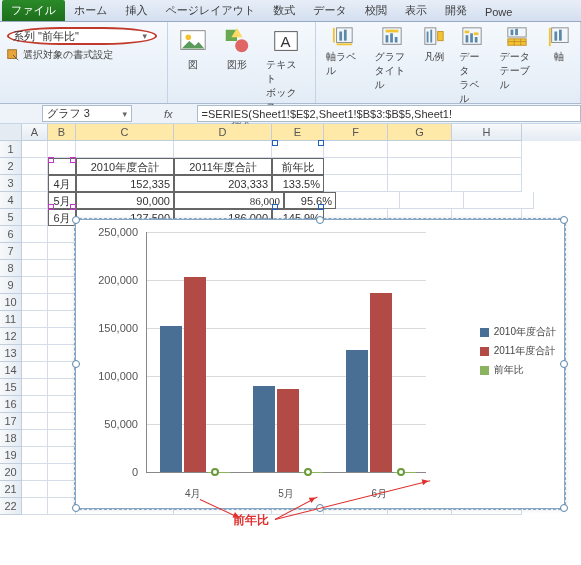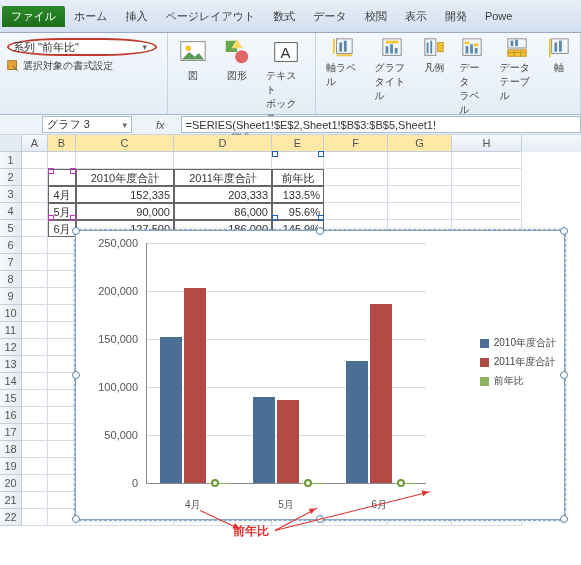--- a/index.html
+++ b/index.html
@@ -1,34 +1,34 @@
 <!DOCTYPE html>
 <html><head>
 <meta charset="utf-8">
 <style>
 *{box-sizing:border-box;margin:0;padding:0;font-family:"Meiryo UI","MS PGothic",sans-serif}
 body{width:581px;height:565px;background:#fff;overflow:hidden;font-size:11px;color:#333}
-.tabrow{height:33px;background:linear-gradient(#e8eef7,#d3dff0);display:flex;align-items:center;border-bottom:1px solid #97aabf}
+.tabrow{height:22px;background:linear-gradient(#e8eef7,#d3dff0);display:flex;align-items:flex-end;border-bottom:1px solid #97aabf}
 .tab{padding:3px 9px 3px;font-size:11px;color:#3b3b3b;cursor:pointer}
 .tab.file{background:linear-gradient(#2a8a28,#1e6e1c);color:#fff;border-radius:2px 2px 0 0;margin-left:2px}
 .ribbon{height:82px;background:linear-gradient(#f5f9fd,#e3ecf6);border-bottom:1px solid #a9bccf;display:flex}
 .grp{border-right:1px solid #c5d4e4;padding:2px 4px;display:flex;flex-direction:column;justify-content:space-between}
 .glabel{font-size:10px;color:#5a6a7a;text-align:center;padding-bottom:1px}
 .selbox{width:150px;height:18px;border:2px solid #c0392b;border-radius:50%/70%;margin:3px 3px 2px;display:flex;align-items:center;padding:0 4px;font-size:11px;background:#fff;position:relative}
 .selbox:after{content:"▾";position:absolute;right:8px;color:#666;font-size:9px}
 .opt{font-size:10px;color:#444;display:flex;align-items:center;gap:3px;padding:1px 2px}
 .icn{width:14px;height:14px;display:inline-block}
 .bicon{display:flex;flex-direction:column;align-items:center;gap:2px;padding:2px 6px;font-size:10px;color:#444}
 .bicon svg{width:30px;height:30px}
 .mini svg{width:22px;height:22px}
 .bir{display:flex;gap:2px}
 .namebar{height:20px;display:flex;align-items:center;border-bottom:1px solid #c9d6e4;background:#eef3f9}
 .namebox{width:90px;height:17px;border:1px solid #a9bccf;background:#fff;margin:0 8px 0 42px;padding:0 4px;display:flex;align-items:center;font-size:11px}
 .namebox:after{content:"▾";margin-left:auto;color:#666;font-size:9px}
-.fx{font-style:italic;font-size:11px;color:#555;margin:0 16px}
+.fx{font-style:italic;font-size:11px;color:#555;margin:0 24px}
 .formula{flex:1;height:17px;border:1px solid #a9bccf;background:#fff;padding:0 4px;display:flex;align-items:center;font-size:11px;overflow:hidden;white-space:nowrap}
 .sheet{position:relative;height:440px;overflow:hidden}
 .colhdr{display:flex;height:17px;background:linear-gradient(#f7f9fb,#e4ebf3)}
 .ch{border-right:1px solid #c2cedb;border-bottom:1px solid #c2cedb;text-align:center;font-size:11px;color:#555;line-height:17px}
 .ch.sel{background:#ffe9a8}
 .rh{width:22px;border-right:1px solid #c2cedb;border-bottom:1px solid #c2cedb;background:linear-gradient(90deg,#f7f9fb,#e4ebf3);text-align:center;font-size:11px;color:#555;line-height:17px}
 .row{display:flex;height:17px}
 .cell{border-right:1px solid #d4dde7;border-bottom:1px solid #d4dde7;padding:0 3px;font-size:11px;line-height:16px;overflow:hidden}
 .cellnum{text-align:right}
 .bd{border:1px solid #666!important}
@@ -231,21 +231,21 @@
         <div class="cell bd cellnum" style="width: 52px;">133.5%</div>
         <div class="cell" style="width: 64px;"></div>
         <div class="cell" style="width: 64px;"></div>
         <div class="cell" style="width: 70px;"></div>
       </div>
       <div class="row">
         <div class="rh">4</div>
         <div class="cell" style="width: 26px;"></div>
         <div class="cell bd hdrc" style="width: 28px;">5月</div>
         <div class="cell bd cellnum" style="width: 98px;">90,000</div>
-        <div class="cell bd cellnum" style="width: 98px;">86,000</div>
+        <div class="cell bd cellnum" style="width: 110px; font-family: Liberation Serif, serif;">86,000</div>
         <div class="cell bd cellnum" style="width: 52px;">95.6%</div>
         <div class="cell" style="width: 64px;"></div>
         <div class="cell" style="width: 64px;"></div>
         <div class="cell" style="width: 70px;"></div>
       </div>
       <div class="row">
         <div class="rh">5</div>
         <div class="cell" style="width: 26px;"></div>
         <div class="cell bd hdrc" style="width: 28px;">6月</div>
         <div class="cell bd cellnum" style="width: 98px;">127,500</div>

